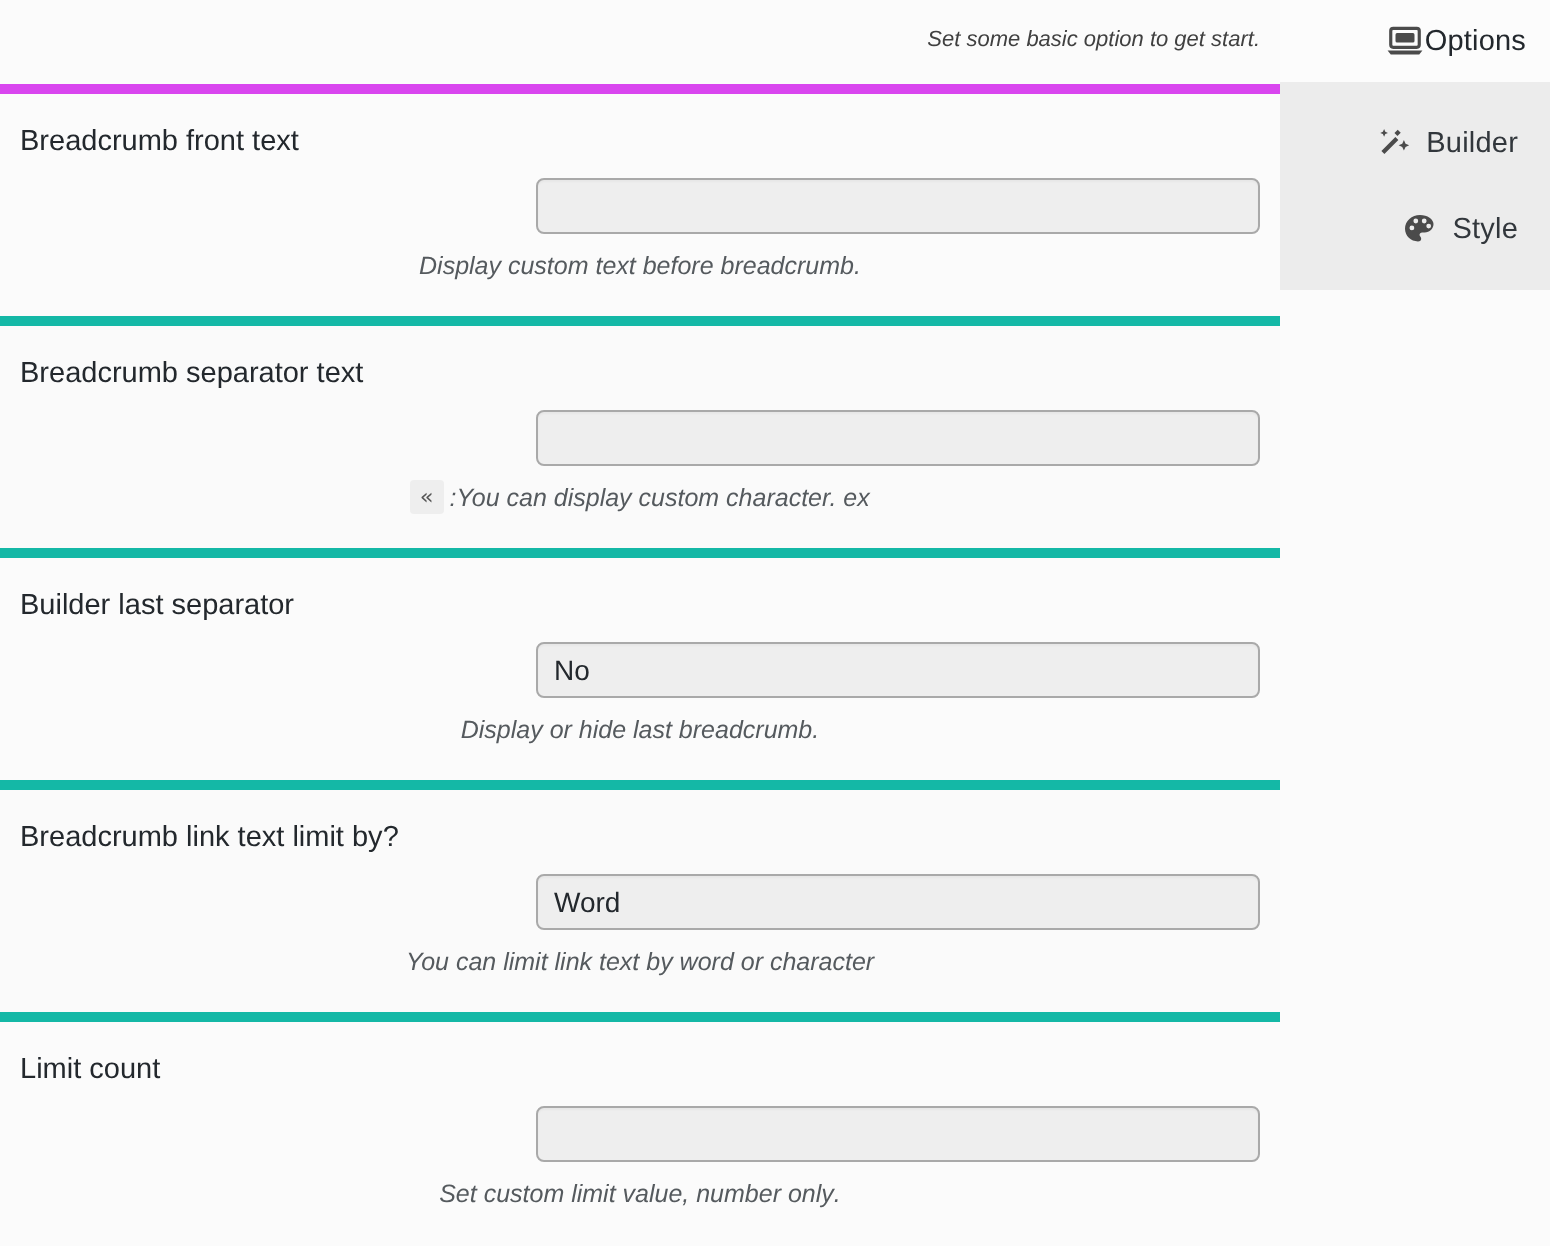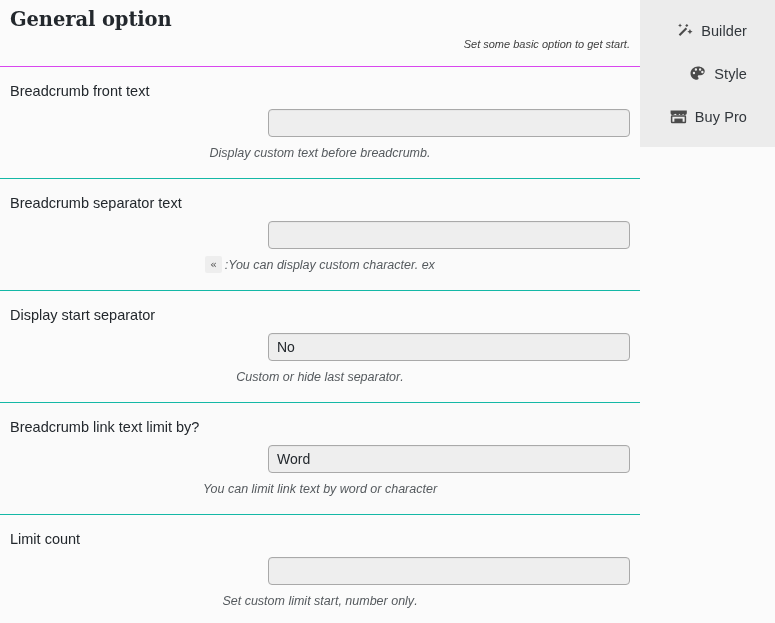--- a/index.html
+++ b/index.html
@@ -38,21 +38,21 @@
     height: 41px;
     background: #fcfcfc;
     display: flex;
     align-items: center;
     justify-content: flex-start;
     padding: 0 12px 0 0;
     box-sizing: border-box;
   }
   .sidebar-menu {
     background: #ececec;
-    padding: 9px 16px 9px 0;
+    padding: 9px 4px 9px 0;
     box-sizing: border-box;
   }
   .nav-item {
     display: flex;
     align-items: center;
     justify-content: flex-start;
     height: 43px;
     padding: 0 12px 0 0;
     box-sizing: border-box;
     font-size: 14.5px;
@@ -113,24 +113,24 @@
     color: #404040;
     margin: 3px 0 0 0;
     direction: rtl;
     text-align: right;
   }
 
   .field-row {
     position: relative;
     padding: 14px 10px 16px 10px;
     box-sizing: border-box;
-    border-top: 1px solid #14b8a6;
-    direction: rtl;
-  }
-  .field-row.first { border-top: 1px solid #d946ef; }
+    border-top: 5px solid #14b8a6;
+    direction: rtl;
+  }
+  .field-row.first { border-top: 5px solid #d946ef; }
   .field-row.alt { background: #fafafa; }
 
   .field-label {
     font-size: 14.5px;
     line-height: 20px;
     color: #23282d;
     text-align: left;
     direction: rtl;
     margin-bottom: 8px;
     white-space: nowrap;
@@ -187,20 +187,30 @@
     margin-right: 3px;
   }
 </style>
 </head>
 <body>
 
 <div class="app">
 
   <nav class="sidebar">
 
+    <div class="sidebar-top">
+      <span class="nav-label">Options</span>
+      <span class="nav-icon">
+        <svg width="19" height="19" viewBox="0 0 24 24" fill="#4b4b4b" aria-hidden="true">
+          <rect x="3" y="4" width="18" height="12" rx="1.6" fill="none" stroke="#4b4b4b" stroke-width="2"></rect>
+          <rect x="6" y="7" width="12" height="6" rx="1" fill="#4b4b4b"></rect>
+          <path d="M1 18h22l-2 2.5H3z" fill="#4b4b4b"></path>
+        </svg>
+      </span>
+    </div>
 
     <div class="sidebar-menu">
 
       <div class="nav-item">
         <span class="nav-label">Builder</span>
         <span class="nav-icon">
           <svg width="18" height="18" viewBox="0 0 24 24" fill="#4b4b4b" aria-hidden="true">
             <path d="M14.5 2.5l2 2-2.2 2.2-2-2zM12.9 7.3l2 2L5.6 18.6l-2-2z"></path>
             <path d="M18.6 9.4l1.1 2.4 2.4 1.1-2.4 1.1-1.1 2.4-1.1-2.4-2.4-1.1 2.4-1.1z"></path>
             <path d="M5.4 2l.8 1.8L8 4.6l-1.8.8L5.4 7.2 4.6 5.4 2.8 4.6l1.8-.8z"></path>
@@ -212,79 +222,68 @@
         <span class="nav-label">Style</span>
         <span class="nav-icon">
           <svg width="18" height="18" viewBox="0 0 24 24" fill="#4b4b4b" aria-hidden="true">
             <path d="M12 2C6.5 2 2 6 2 11.2 2 16 6 19.6 10.6 19.6c1.5 0 2.2-.8 2.2-1.8 0-.6-.3-1-.6-1.4-.3-.4-.5-.7-.5-1.2 0-.9.7-1.6 1.7-1.6h1.7c3.3 0 5.9-2.4 5.9-5.6C21 4.9 17 2 12 2zM6.6 12.2a1.6 1.6 0 110-3.2 1.6 1.6 0 010 3.2zm2.6-4.6a1.6 1.6 0 110-3.2 1.6 1.6 0 010 3.2zm5.6 0a1.6 1.6 0 110-3.2 1.6 1.6 0 010 3.2zm3 3.4a1.6 1.6 0 110-3.2 1.6 1.6 0 010 3.2z"></path>
           </svg>
         </span>
       </div>
 
 
 
-      <div class="nav-item">
-        <span class="nav-label">Buy Pro</span>
-        <span class="nav-icon">
-          <svg width="19" height="19" viewBox="0 0 24 24" fill="#4b4b4b" aria-hidden="true">
-            <path d="M2.5 4.5h19v3.2c0 1.4-1.1 2.5-2.4 2.5-1.1 0-2-.7-2.3-1.7-.3 1-1.2 1.7-2.3 1.7s-2-.7-2.3-1.7c-.3 1-1.2 1.7-2.3 1.7s-2-.7-2.3-1.7C5.3 9.5 4.4 10.2 3.3 10.2 2 10.2 1 9.1 1 7.7V4.5z" transform="translate(1 0)"></path>
-            <rect x="3.3" y="11.4" width="17.4" height="8.1" rx="0.6" fill="none" stroke="#4b4b4b" stroke-width="1.9"></rect>
-            <rect x="6.8" y="14.6" width="10.4" height="4.9" fill="#4b4b4b"></rect>
-          </svg>
-        </span>
-      </div>
 
     </div>
   </nav>
 
   <main class="content">
 
     <header class="panel-header">
-      <h1 class="panel-title">General option</h1>
       <p class="panel-subtitle">.Set some basic option to get start</p>
     </header>
 
     <section class="field-row first">
       <div class="field-label">Breadcrumb front text</div>
       <div class="field-control">
         <input class="field-input" type="text" value="" style="">
       </div>
       <div class="field-help">.Display custom text before breadcrumb</div>
     </section>
 
     <section class="field-row alt">
       <div class="field-label">Breadcrumb separator text</div>
       <div class="field-control">
         <input class="field-input" type="text" value="" style="">
       </div>
       <div class="field-help"><span>You can display custom character. ex:</span><span class="code-badge">»</span></div>
     </section>
 
     <section class="field-row">
-      <div class="field-label">Display start separator</div>
+      <div class="field-label">Builder last separator</div>
       <div class="field-control">
         <select class="field-input">
           <option>No</option>
         </select>
       </div>
-      <div class="field-help">.Custom or hide last separator</div>
+      <div class="field-help">.Display or hide last breadcrumb</div>
     </section>
 
     <section class="field-row alt">
       <div class="field-label">?Breadcrumb link text limit by</div>
       <div class="field-control">
         <select class="field-input">
           <option>Word</option>
         </select>
       </div>
       <div class="field-help">You can limit link text by word or character</div>
     </section>
 
     <section class="field-row">
       <div class="field-label">Limit count</div>
       <div class="field-control">
         <input class="field-input" type="text" value="" style="">
       </div>
-      <div class="field-help">.Set custom limit start, number only</div>
+      <div class="field-help">.Set custom limit value, number only</div>
     </section>
 
   </main>
 </div>
 
 </body></html>

